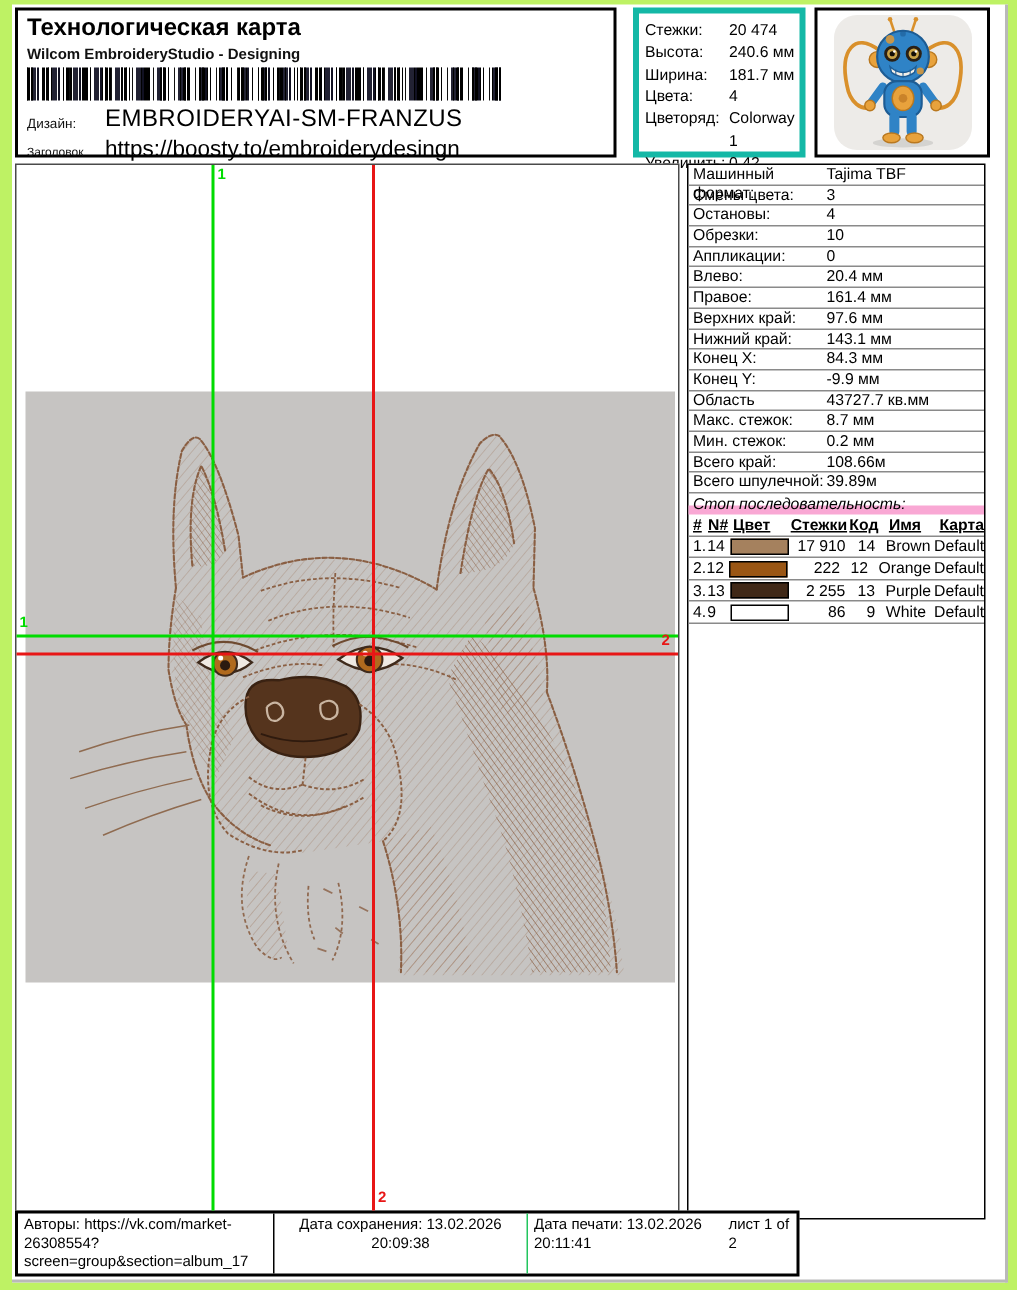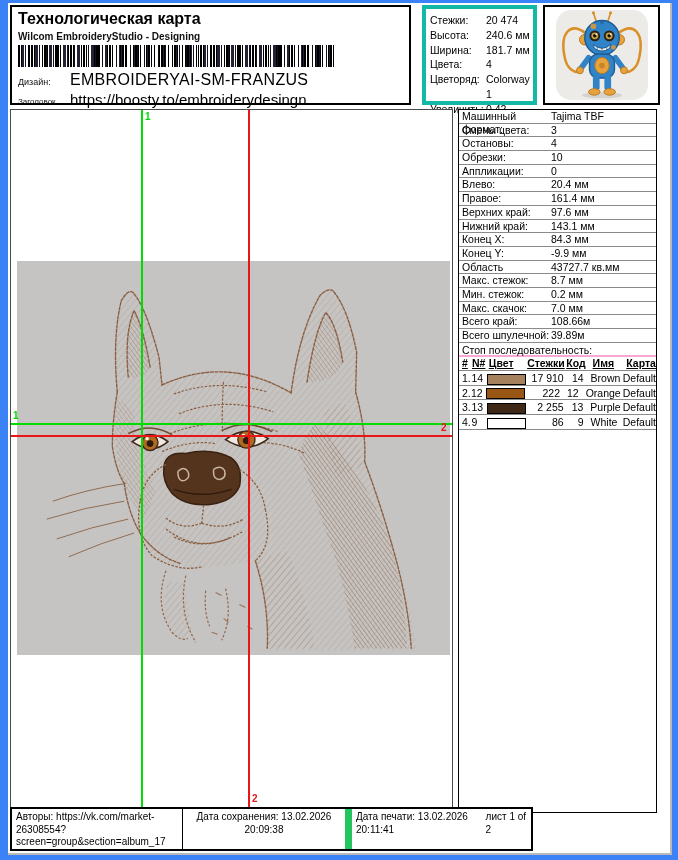--- a/index.html
+++ b/index.html
@@ -1,18 +1,18 @@
 <!DOCTYPE html>
 <html><head>
 <meta charset="utf-8">
 <style>
   * { margin:0; padding:0; box-sizing:border-box; }
   html,body { background:#e9e9e9; }
   body { font-family:"Liberation Sans", sans-serif; color:#000; }
-  .canvas { position:relative; width:678px; height:860px; background:#3b82f6; overflow:hidden; }
+  .canvas { position:relative; width:678px; height:860px; background:#bef264; overflow:hidden; }
   .sheet { position:absolute; left:8px; top:3px; width:664px; height:852px; background:#fff;
            border-right:2px solid #b9b9b9; border-bottom:2px solid #b9b9b9; }
   .abs { position:absolute; }
 
   
   .header-box { left:10px; top:5px; width:401px; height:100px; border:2px solid #000; background:#fff; }
   .h-title { left:6px; top:3px; font-size:16px; font-weight:bold; }
   .h-sub { left:6px; top:24px; font-size:10px; color:#111;font-weight:bold; }
   .barcode { left:6px; top:38px; width:316px; height:22px;
     background-image:
@@ -40,39 +40,39 @@
   .gline { z-index:3; }
   .g-v { width:2px; top:0; height:697px; }
   .g-h { height:2px; left:0; width:441px; }
   .g-label { font-size:10px; font-weight:bold; line-height:10px; z-index:4; }
 
   
   .right-panel { left:458px; top:109px; width:199px; height:704px; border:1px solid #000; background:#fff; }
   .m-row { display:flex; font-size:10.5px; height:13.7px; line-height:13.4px; border-bottom:1px solid #8a8a8a; padding-left:3px; }
   .m-row .lb { width:89px; }
   .m-row .vl { flex:1; }
-  .seq-title { font-size:10.5px; height:14px; line-height:14px; padding-left:3px; border-bottom:2px solid #f9a8d4; }
+  .seq-title { font-size:10.5px; height:14px; line-height:14px; padding-left:3px; border-bottom:6px solid #f9a8d4;font-style:italic; }
   .seq-head, .seq-row { display:flex; font-size:10.5px; height:14.6px; line-height:14px; align-items:center; }
   .seq-head { border-bottom:1px solid #8a8a8a; }
   .seq-row { border-bottom:1px solid #8a8a8a; }
   .seq-head span { text-decoration:underline; font-weight:bold; }
   .c-num { width:15px; padding-left:3px; }
   .c-n { width:20px; }
   .c-sw { width:44px; }
   .c-st { width:47px; text-align:right; }
   .c-code { width:25px; text-align:right; }
   .c-name { width:45px; padding-left:7px; }
   .c-chart { flex:1; padding-left:2px; }
   .swatch { display:inline-block; width:39px; height:11px; border:1px solid #000; vertical-align:middle; }
 
   
   .footer-box { left:10px; top:807px; width:523px; height:44px; border:2px solid #000; background:#fff; display:flex; }
   .f-cell { font-size:10px; line-height:12.5px; padding:2px 4px; }
   .f-authors { width:170px; overflow-wrap:anywhere; }
-  .f-saved { width:170px; text-align:center; border-left:1px solid #000; border-right:7px solid #22c55e; }
+  .f-saved { width:170px; text-align:center; border-left:1px solid #000; border-right:1px solid #22c55e; }
   .f-print { flex:1; display:flex; justify-content:space-between; padding-right:4px; }
 </style>
 </head>
 <body>
 
 <div class="canvas">
   <div class="sheet abs"></div>
 
   <div class="header-box abs">
     <div class="h-title abs">Технологическая карта</div>
@@ -316,24 +316,20 @@
       </div>
     <div class="m-row">
         <span class="lb">Макс. стежок:</span>
         <span class="vl">8.7 мм</span>
       </div>
     <div class="m-row">
         <span class="lb">Мин. стежок:</span>
         <span class="vl">0.2 мм</span>
       </div>
     <div class="m-row">
-        <span class="lb">Макс. скачок:</span>
-        <span class="vl">7.0 мм</span>
-      </div>
-    <div class="m-row">
         <span class="lb">Всего край:</span>
         <span class="vl">108.66м</span>
       </div>
     <div class="m-row">
         <span class="lb">Всего шпулечной:</span>
         <span class="vl">39.89м</span>
       </div>
 
     <div class="seq-title">Стоп последовательность:</div>
     <div class="seq-head">

